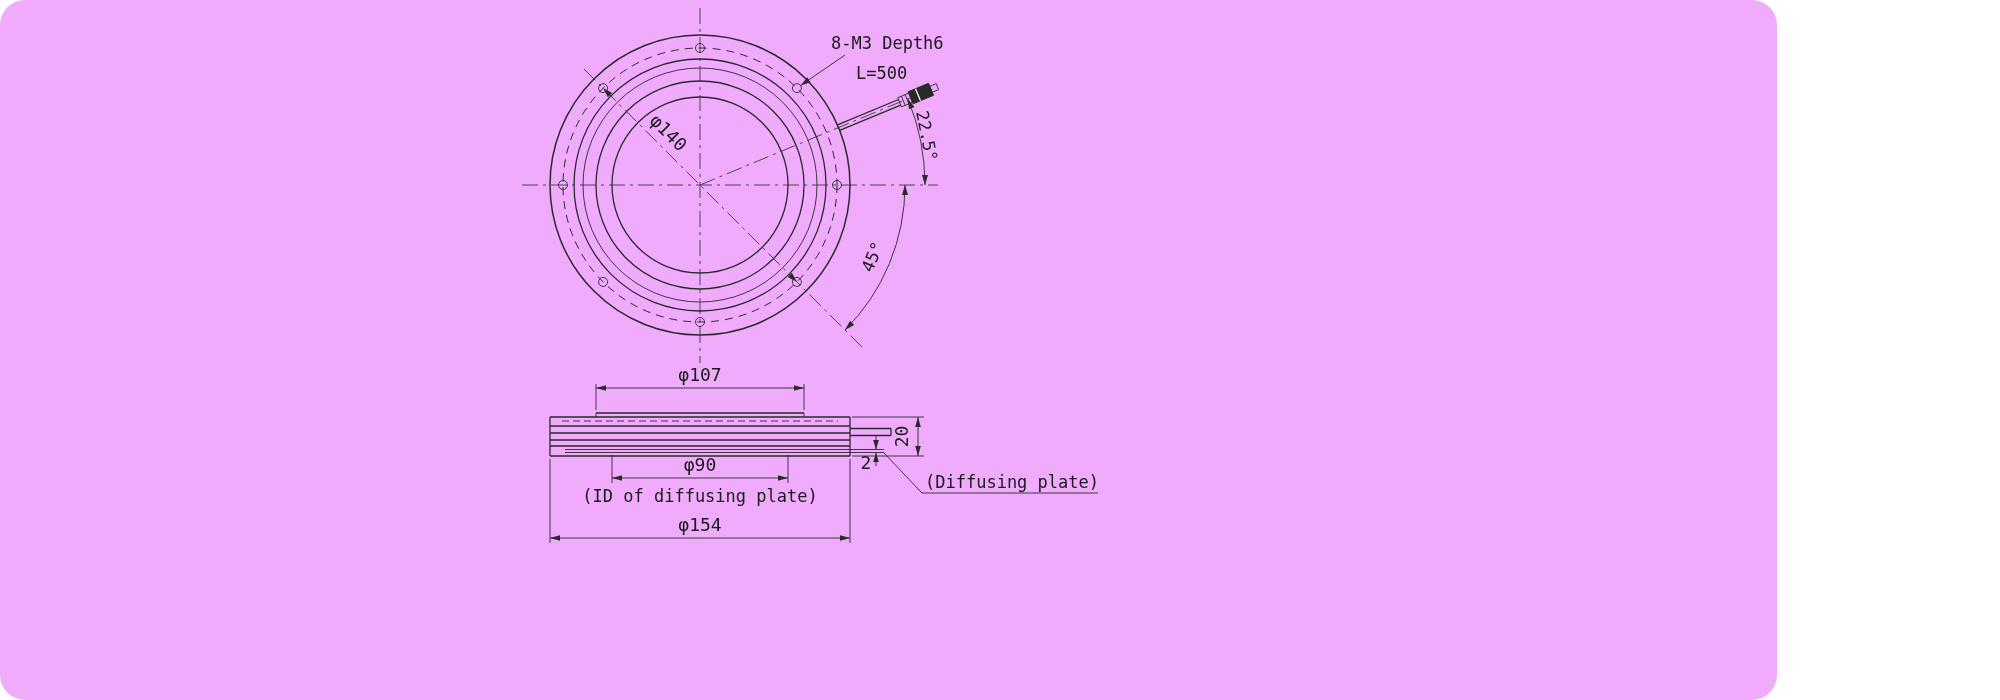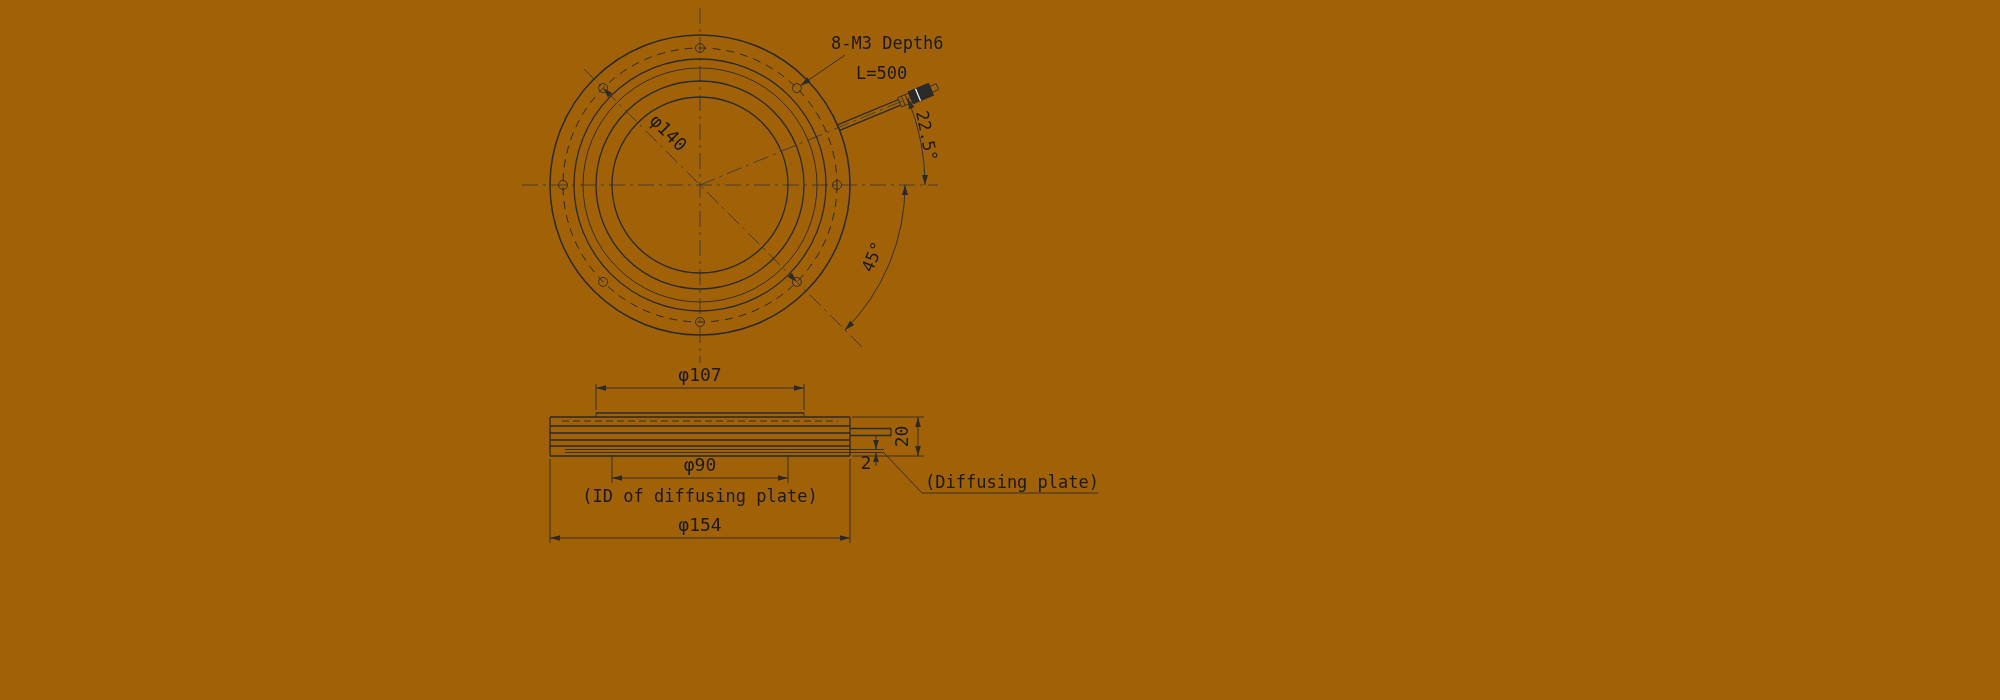--- a/index.html
+++ b/index.html
@@ -5,23 +5,24 @@
   html, body {
     margin: 0;
     padding: 0;
     width: 2000px;
     height: 700px;
     background: #ffffff;
     overflow: hidden;
   }
   .stage {
     position: relative;
-    width: 2000px;
+    width: 1777px;
     height: 700px;
-    background: #a16207;
+    background: #f0abfc;
+    border-radius: 25px;
   }
   svg { display: block; }
   .obj  { stroke: #2a2a2a; stroke-width: 1.3; fill: none; }
   .objb { stroke: #2a2a2a; stroke-width: 1.5; fill: none; }
   .thin { stroke: #2a2a2a; stroke-width: 0.9; fill: none; }
   .cl   { stroke: #3a3a3a; stroke-width: 0.9; fill: none; stroke-dasharray: 16 5 3 5; }
   .dash { stroke: #2a2a2a; stroke-width: 1; fill: none; stroke-dasharray: 8 6; }
   .hid  { stroke: #2a2a2a; stroke-width: 0.9; fill: none; stroke-dasharray: 7 4; }
   .arr  { fill: #2a2a2a; stroke: none; }
   .t {

